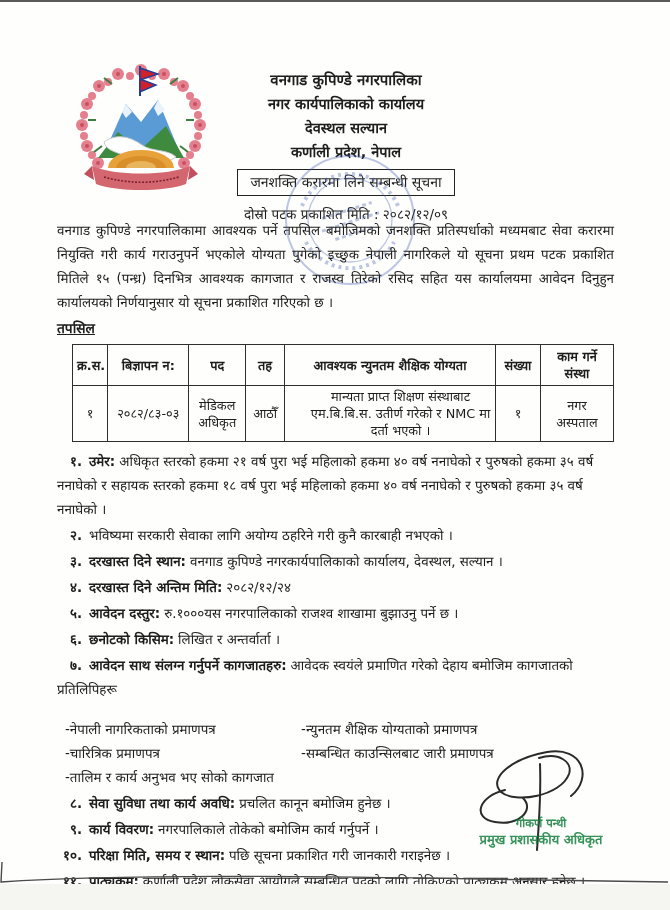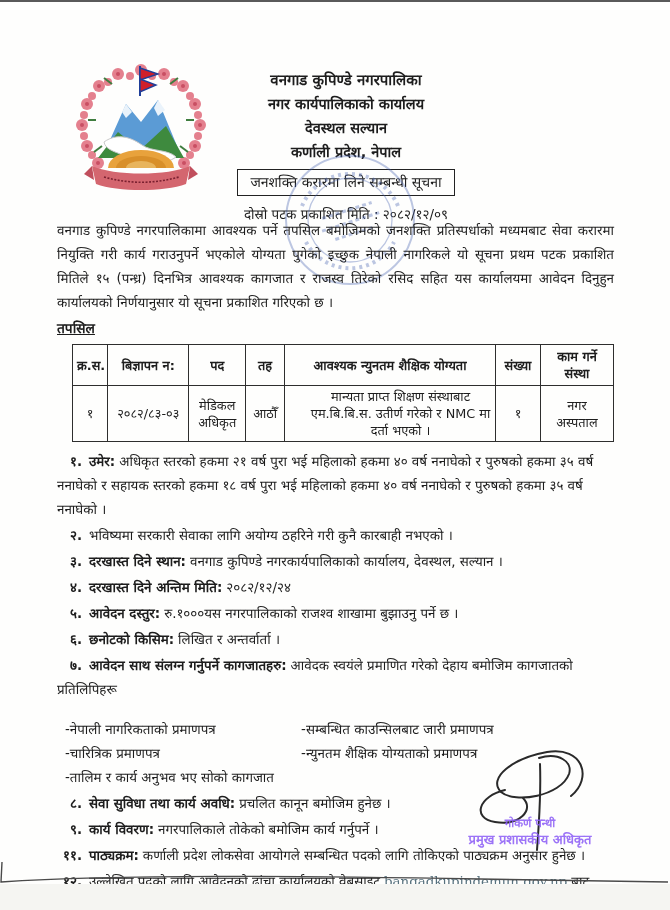--- a/index.html
+++ b/index.html
@@ -41,31 +41,31 @@
   table.vacancy th{font-weight:bold;height:36px;}
   table.vacancy td{height:46px;}
   table.vacancy td.qual{text-align:center;padding-left:25px;}
   .c1{width:6.5%}.c2{width:15%}.c3{width:10.5%}.c4{width:7.2%}.c5{width:39%}.c6{width:8.3%}.c7{width:13.5%}
 
   ul.terms{list-style:none;margin:8px 0 0 0;padding:0;}
   ul.terms li{line-height:24px;margin:2px 0;}
   .num{display:inline-block;min-width:25px;text-align:right;margin-right:7px;font-weight:bold;}
   .lbl{font-weight:bold;margin-right:4px;}
   .lbl:empty{margin:0;}
-  .docs{display:flex;margin:16px 0 2px 8px;}
+  .docs{display:flex;margin:16px 0 2px 8px;justify-content:flex-end;}
   .docs .col1{width:43%;}
   .docs .col2{width:57%;}
   .docs div div{line-height:24px;}
   .weblink{font-family:"DejaVu Serif","Liberation Serif",serif;color:#56707d;margin:0 4px;}
 
   
   .sig-svg{position:absolute;left:443px;top:738px;width:172px;height:118px;}
   .sig-text{
-    position:absolute;left:428px;top:816px;width:204px;text-align:center;
-    color:#8b5cf6;opacity:.85;font-weight:600;
+    position:absolute;left:439px;top:816px;width:204px;text-align:center;
+    color:#15803d;opacity:.85;font-weight:600;
   }
   .sig-name{font-size:11.5px;line-height:15px;}
   .sig-title{font-size:13px;line-height:18px;}
 
   
   .scan-bottom{position:absolute;left:0;top:858px;width:670px;height:52px;pointer-events:none;}
   .below-edge{position:absolute;left:0;top:884px;width:670px;height:26px;background:#f5f5f2;}
 </style>
 </head>
 <body>
@@ -228,28 +228,29 @@
       <li><span class="num">७.</span><span class="lbl">आवेदन साथ संलग्न गर्नुपर्ने कागजातहरु:</span><span>आवेदक स्वयंले प्रमाणित गरेको देहाय बमोजिम कागजातको प्रतिलिपिहरू</span></li>
     </ul>
 
     <div class="docs">
       <div class="col1">
         <div>-नेपाली नागरिकताको प्रमाणपत्र</div>
         <div>-चारित्रिक प्रमाणपत्र</div>
         <div>-तालिम र कार्य अनुभव भए सोको कागजात</div>
       </div>
       <div class="col2">
+        <div>-न्युनतम शैक्षिक योग्यताको प्रमाणपत्र</div>
         <div>-सम्बन्धित काउन्सिलबाट जारी प्रमाणपत्र</div>
-        <div>-न्युनतम शैक्षिक योग्यताको प्रमाणपत्र</div>
       </div>
     </div>
 
     <ul class="terms" style="margin-top:0;">
       <li><span class="num">८.</span><span class="lbl">सेवा सुविधा तथा कार्य अवधि:</span><span>प्रचलित कानून बमोजिम हुनेछ ।</span></li>
       <li><span class="num">९.</span><span class="lbl">कार्य विवरण:</span><span>नगरपालिकाले तोकेको बमोजिम कार्य गर्नुपर्ने ।</span></li>
+      <li><span class="num">१०.</span><span class="lbl">परिक्षा मिति, समय र स्थान:</span><span>पछि सूचना प्रकाशित गरी जानकारी गराइनेछ ।</span></li>
       <li><span class="num">११.</span><span class="lbl">पाठ्यक्रम:</span><span>कर्णाली प्रदेश लोकसेवा आयोगले सम्बन्धित पदको लागि तोकिएको पाठ्यक्रम अनुसार हुनेछ ।</span></li>
       <li>
         <span class="num">१२.</span><span>उल्लेखित पदको लागि आवेदनको ढांचा कार्यालयको वेबसाइट</span><span class="weblink">bangadkupindemun.gov.np</span><span>बाट डाउनलोड गर्न सकिनेछ ।</span>
       </li>
     </ul>
   </div>
 
   <svg class="sig-svg" viewBox="0 0 172 118">
     <g fill="none" stroke="#2a2a2a" stroke-width="2" stroke-linecap="round">
       <path d="M128,58 C150,40 140,8 104,14 C70,20 44,40 58,54 C72,66 118,58 126,36 C130,24 116,14 96,20"></path>

